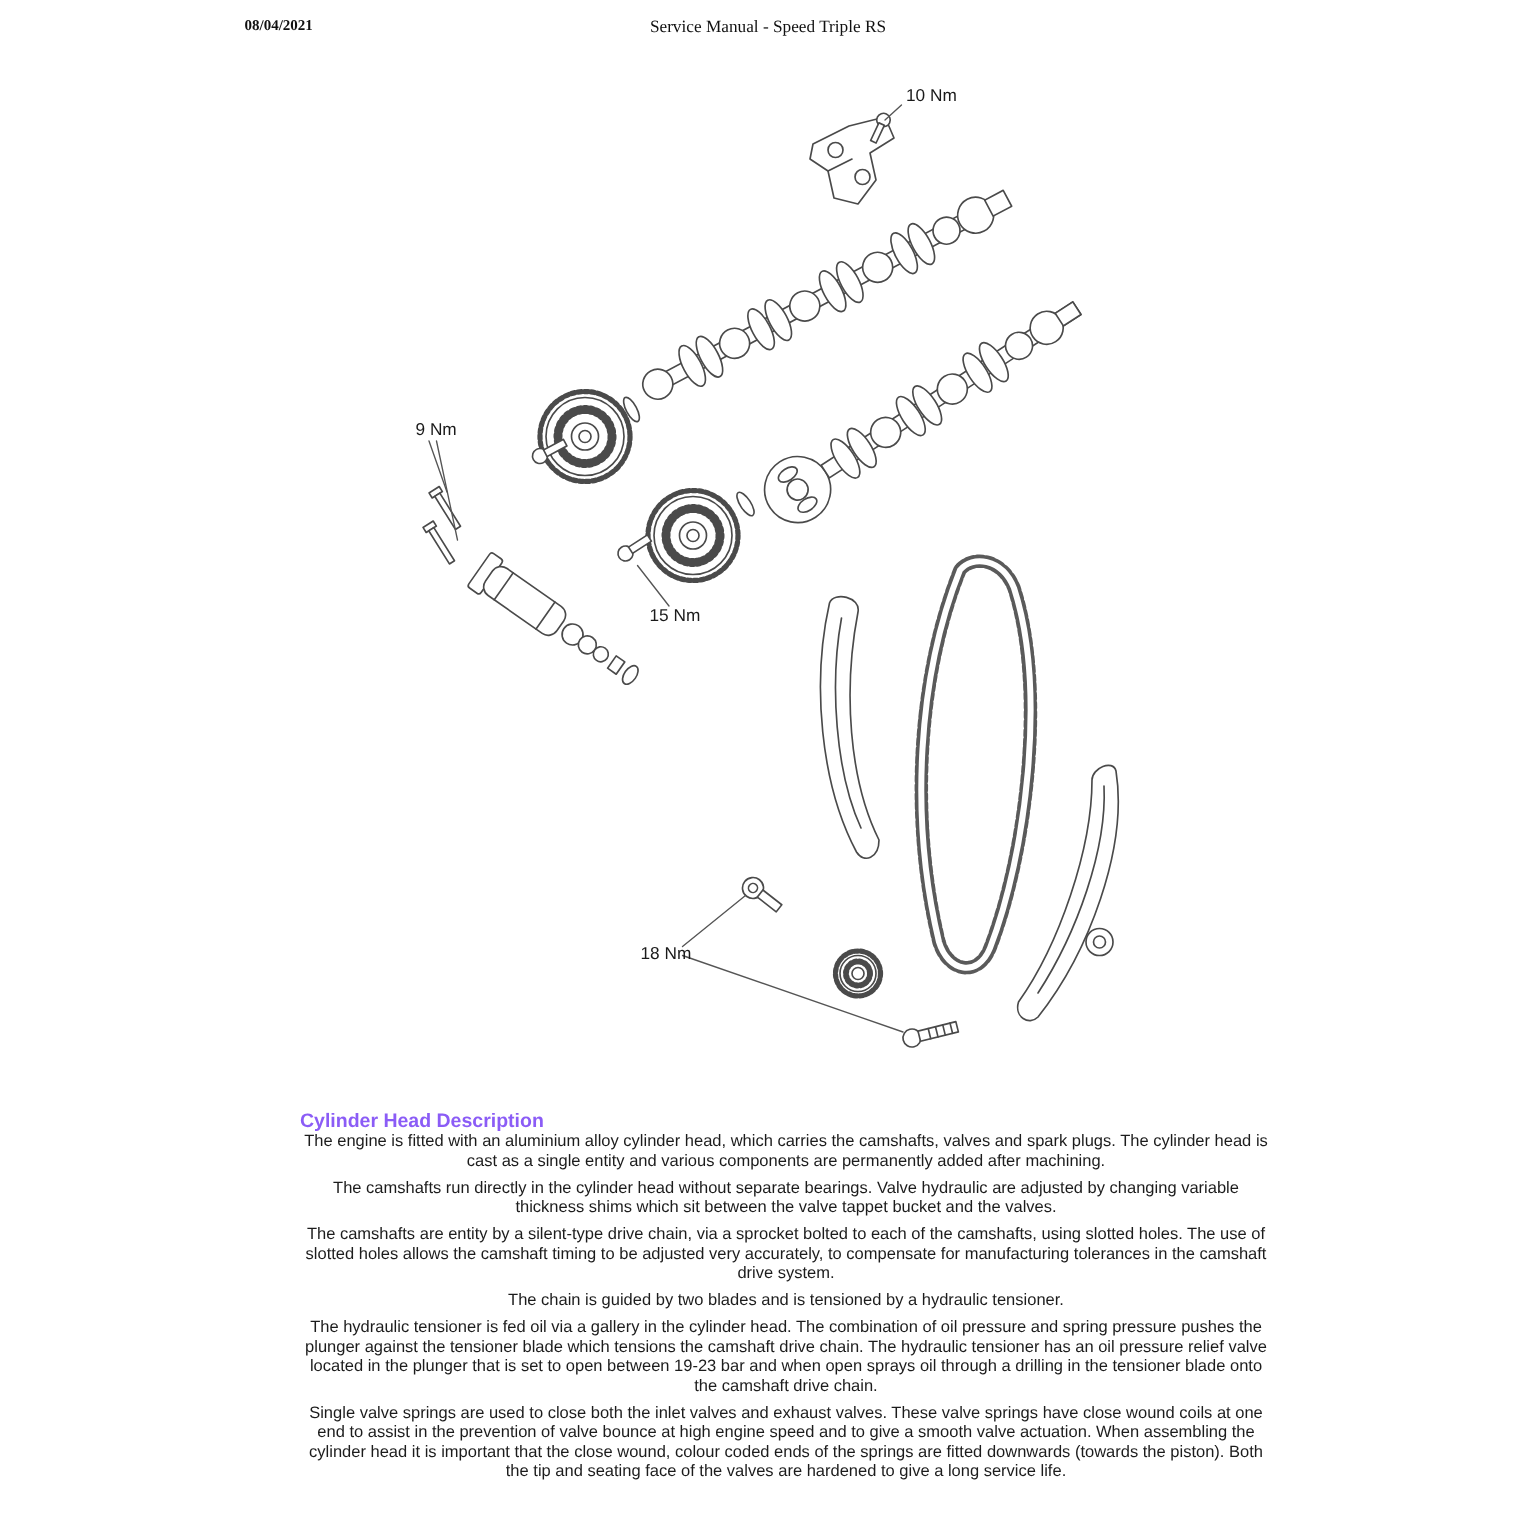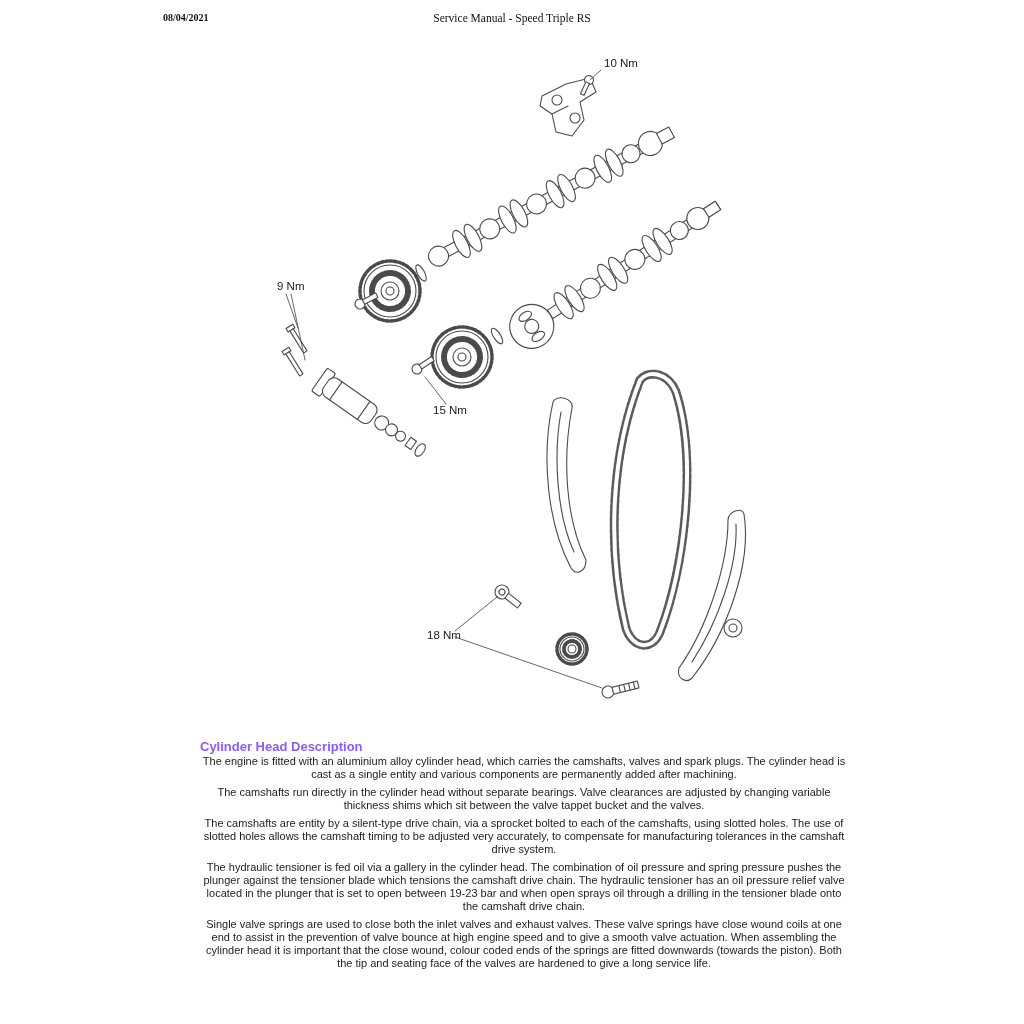--- a/index.html
+++ b/index.html
@@ -190,20 +190,21 @@
         <text x="277" y="290">9 Nm</text>
         <text x="433" y="414">15 Nm</text>
         <text x="427" y="639">18 Nm</text>
       </g>
     </g>
   </svg>
 
   <div class="textblock">
     <h2>Cylinder Head Description</h2>
     <p>The engine is fitted with an aluminium alloy cylinder head, which carries the camshafts, valves and spark plugs. The cylinder head is cast as a single entity and various components are permanently added after machining.</p>
-    <p>The camshafts run directly in the cylinder head without separate bearings. Valve clearances are adjusted by changing variable thickness shims which sit between the valve tappet bucket and the valves.</p>
+    <p>The camshafts run directly in the cylinder head without separate bearings. Valve hydraulic are adjusted by changing variable thickness shims which sit between the valve tappet bucket and the valves.</p>
     <p>The camshafts are entity by a silent-type drive chain, via a sprocket bolted to each of the camshafts, using slotted holes. The use of slotted holes allows the camshaft timing to be adjusted very accurately, to compensate for manufacturing tolerances in the camshaft drive system.</p>
+    <p>The chain is guided by two blades and is tensioned by a hydraulic tensioner.</p>
     <p>The hydraulic tensioner is fed oil via a gallery in the cylinder head. The combination of oil pressure and spring pressure pushes the plunger against the tensioner blade which tensions the camshaft drive chain. The hydraulic tensioner has an oil pressure relief valve located in the plunger that is set to open between 19-23 bar and when open sprays oil through a drilling in the tensioner blade onto the camshaft drive chain.</p>
     <p>Single valve springs are used to close both the inlet valves and exhaust valves. These valve springs have close wound coils at one end to assist in the prevention of valve bounce at high engine speed and to give a smooth valve actuation. When assembling the cylinder head it is important that the close wound, colour coded ends of the springs are fitted downwards (towards the piston). Both the tip and seating face of the valves are hardened to give a long service life.</p>
 
   </div>
 
 </div>
 
 </body></html>

